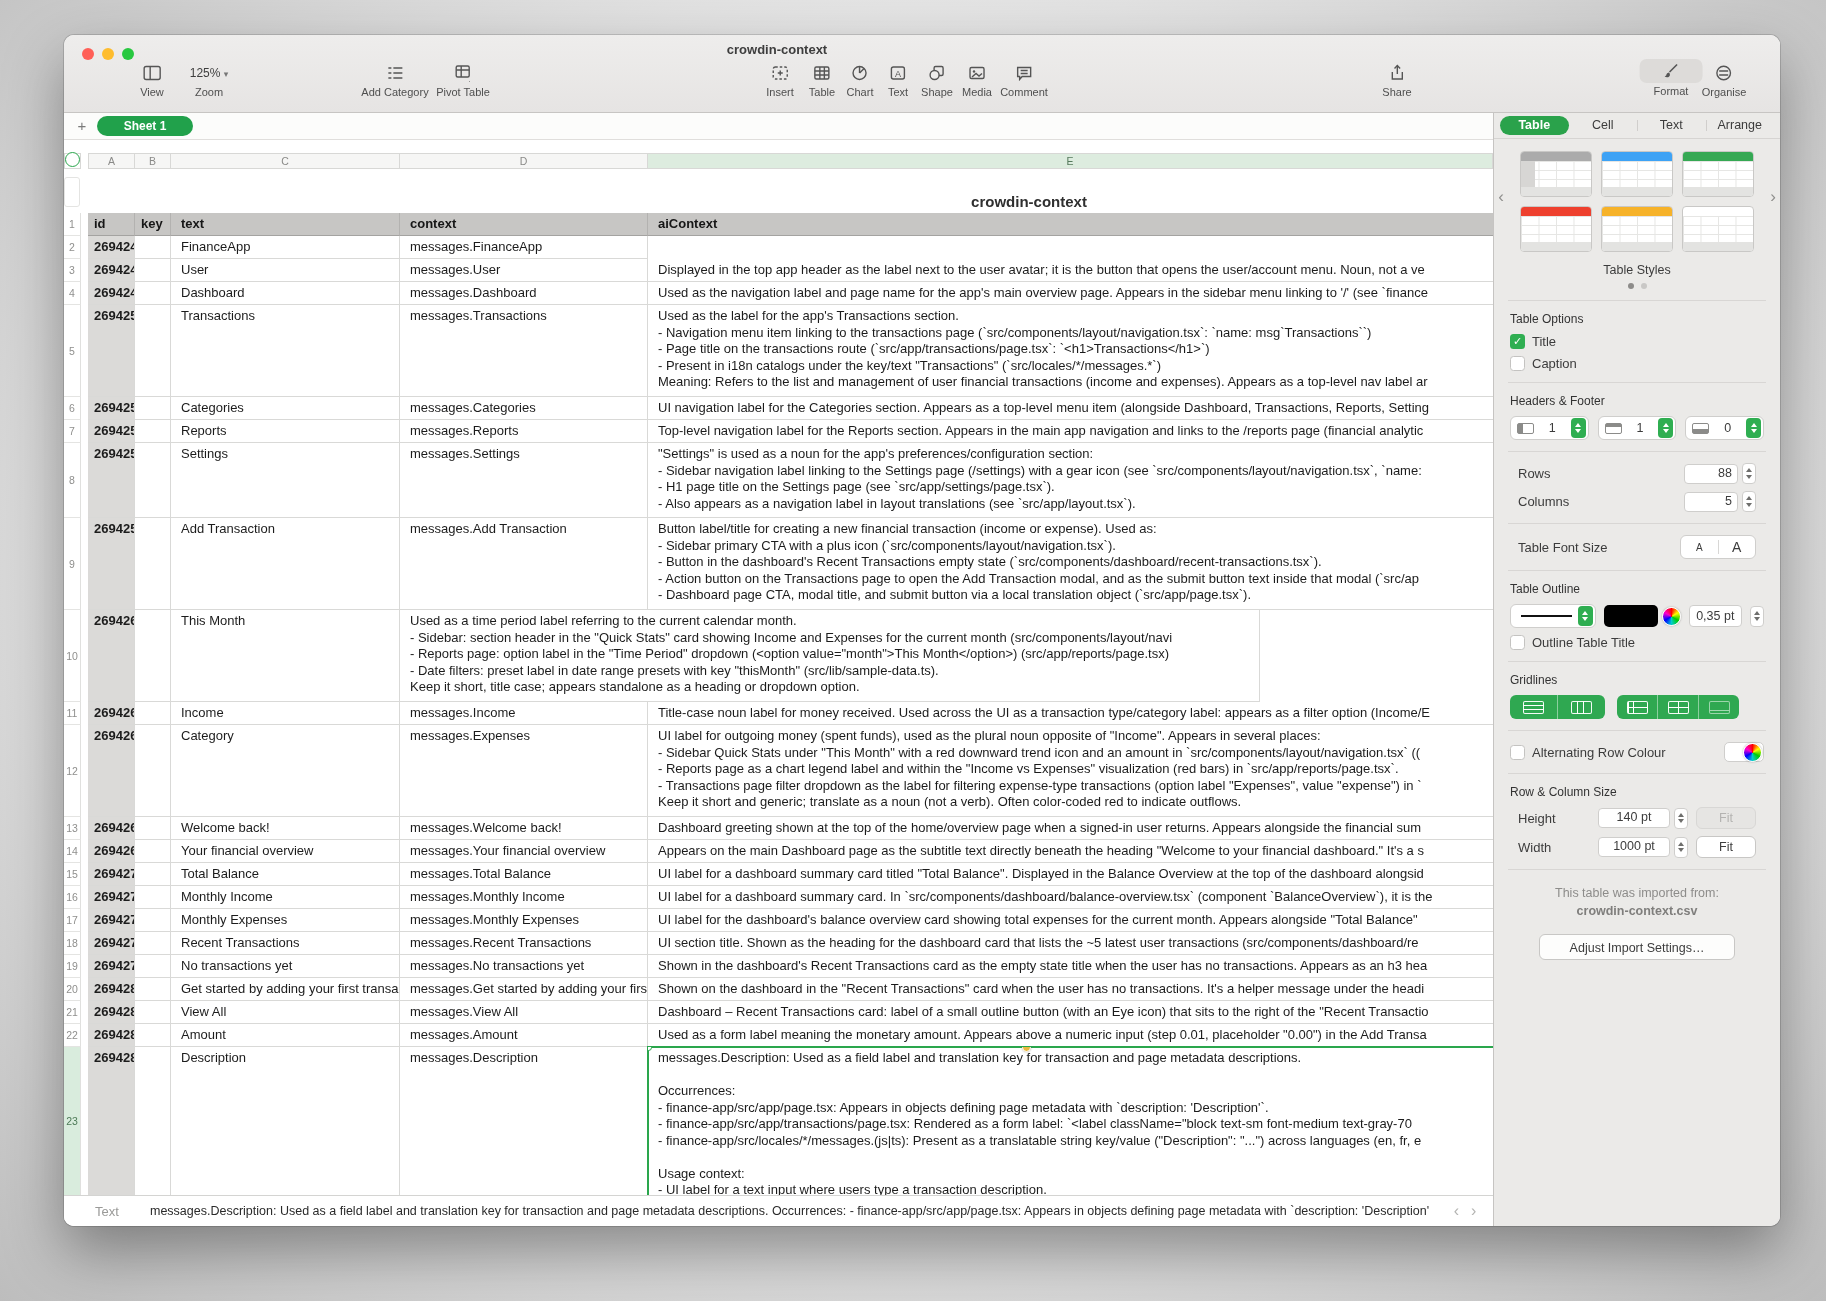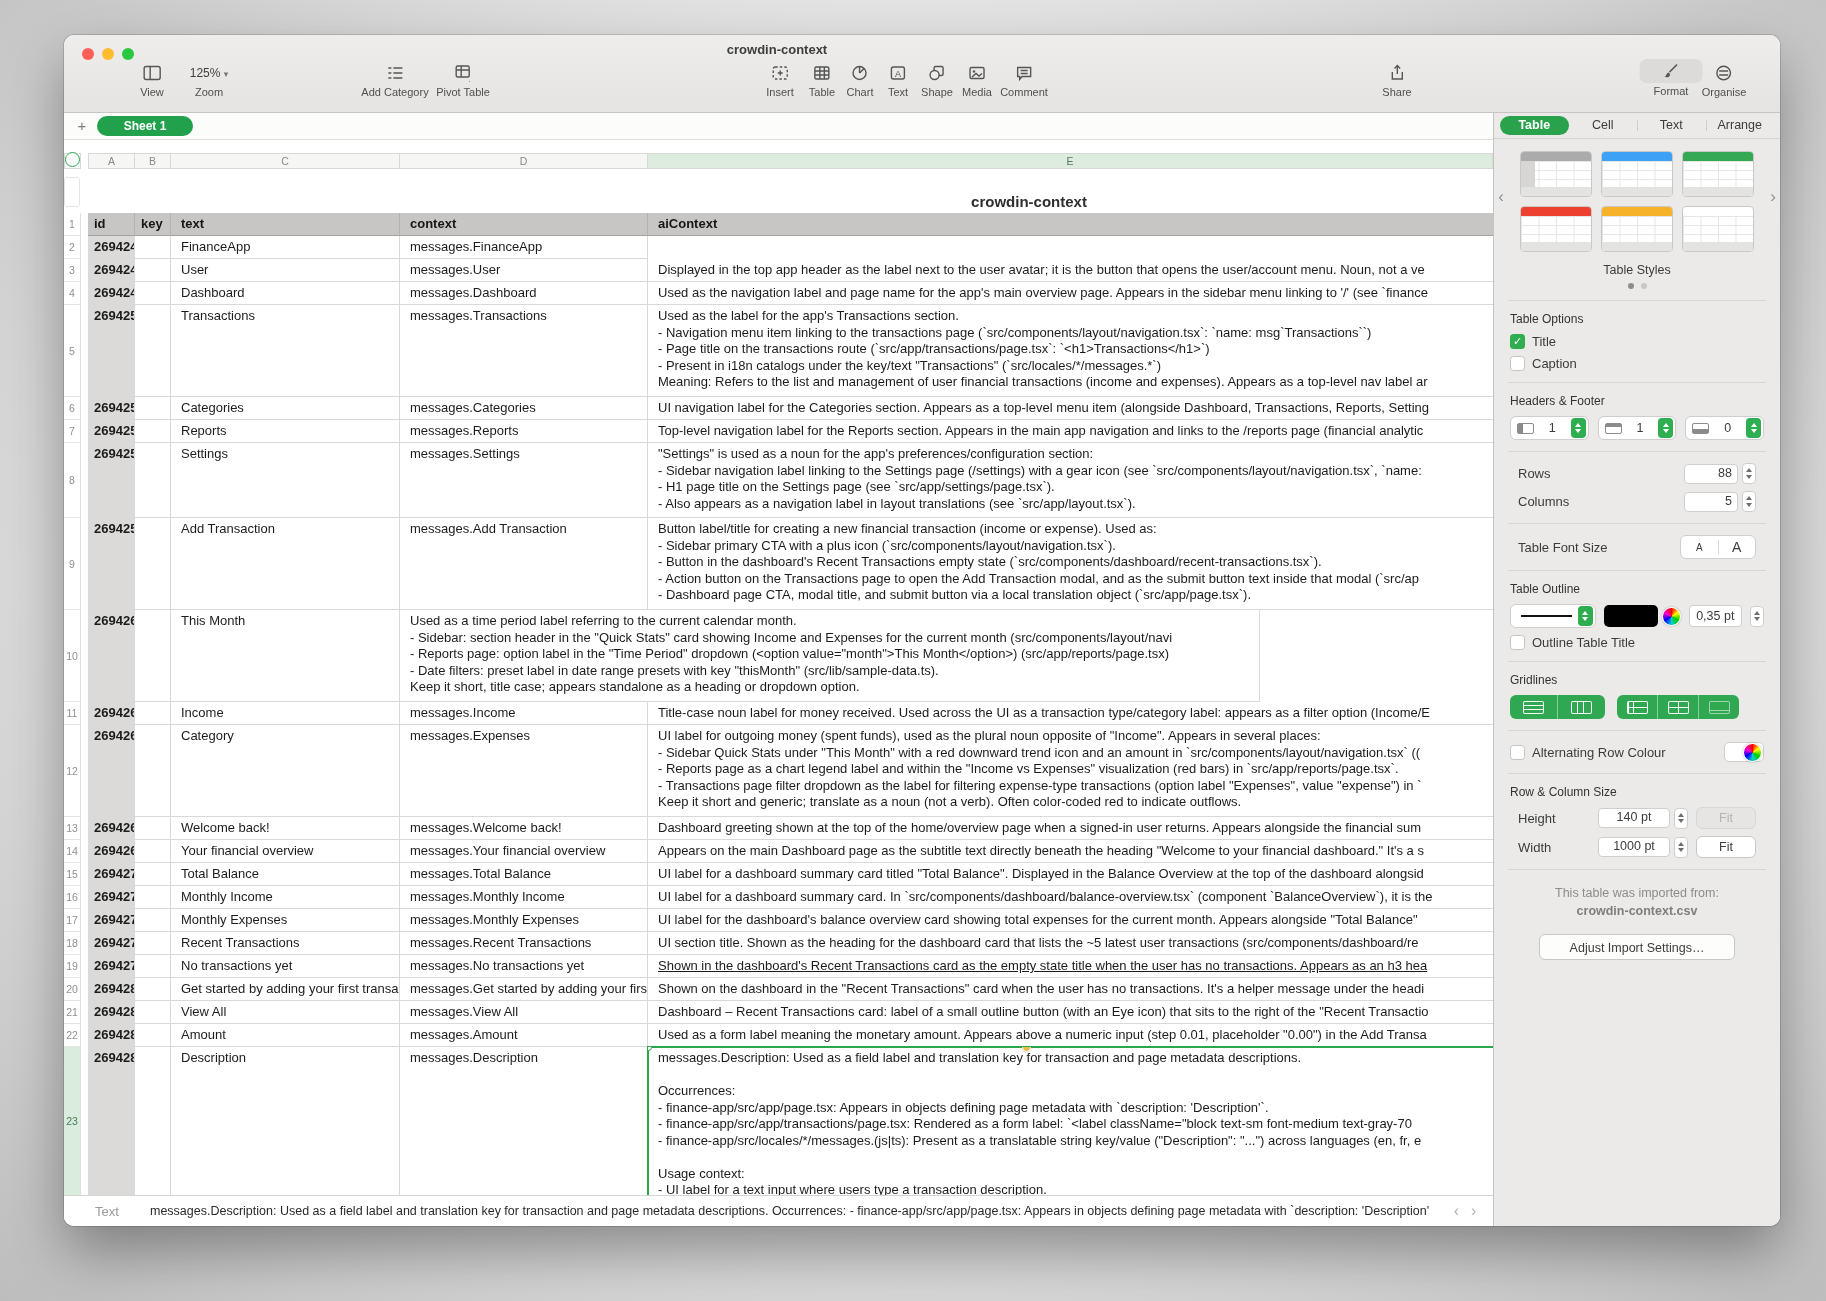--- a/index.html
+++ b/index.html
@@ -486,21 +486,21 @@
               <div class="c c-key" style="width: 36px;"></div>
               <div class="c c-text" style="width: 229px;">Recent Transactions</div>
               <div class="c c-ctx" style="width: 248px;">messages.Recent Transactions</div>
               <div class="c c-ai" style="width: 860px;">UI section title. Shown as the heading for the dashboard card that lists the ~5 latest user transactions (src/components/dashboard/re</div>
             </div>
             <div class="row" style="height: 23px;">
               <div class="c c-id" style="width: 47px;">2694279</div>
               <div class="c c-key" style="width: 36px;"></div>
               <div class="c c-text" style="width: 229px;">No transactions yet</div>
               <div class="c c-ctx" style="width: 248px;">messages.No transactions yet</div>
-              <div class="c c-ai" style="width: 860px; text-decoration: underline;">Shown in the dashboard's Recent Transactions card as the empty state title when the user has no transactions. Appears as an h3 hea</div>
+              <div class="c c-ai" style="width: 860px;">Shown in the dashboard's Recent Transactions card as the empty state title when the user has no transactions. Appears as an h3 hea</div>
             </div>
             <div class="row" style="height: 23px;">
               <div class="c c-id" style="width: 47px;">2694281</div>
               <div class="c c-key" style="width: 36px;"></div>
               <div class="c c-text" style="width: 229px;">Get started by adding your first transaction</div>
               <div class="c c-ctx" style="width: 248px;">messages.Get started by adding your first transaction</div>
               <div class="c c-ai" style="width: 860px;">Shown on the dashboard in the "Recent Transactions" card when the user has no transactions. It's a helper message under the headi</div>
             </div>
             <div class="row" style="height: 23px;">
               <div class="c c-id" style="width: 47px;">2694283</div>

